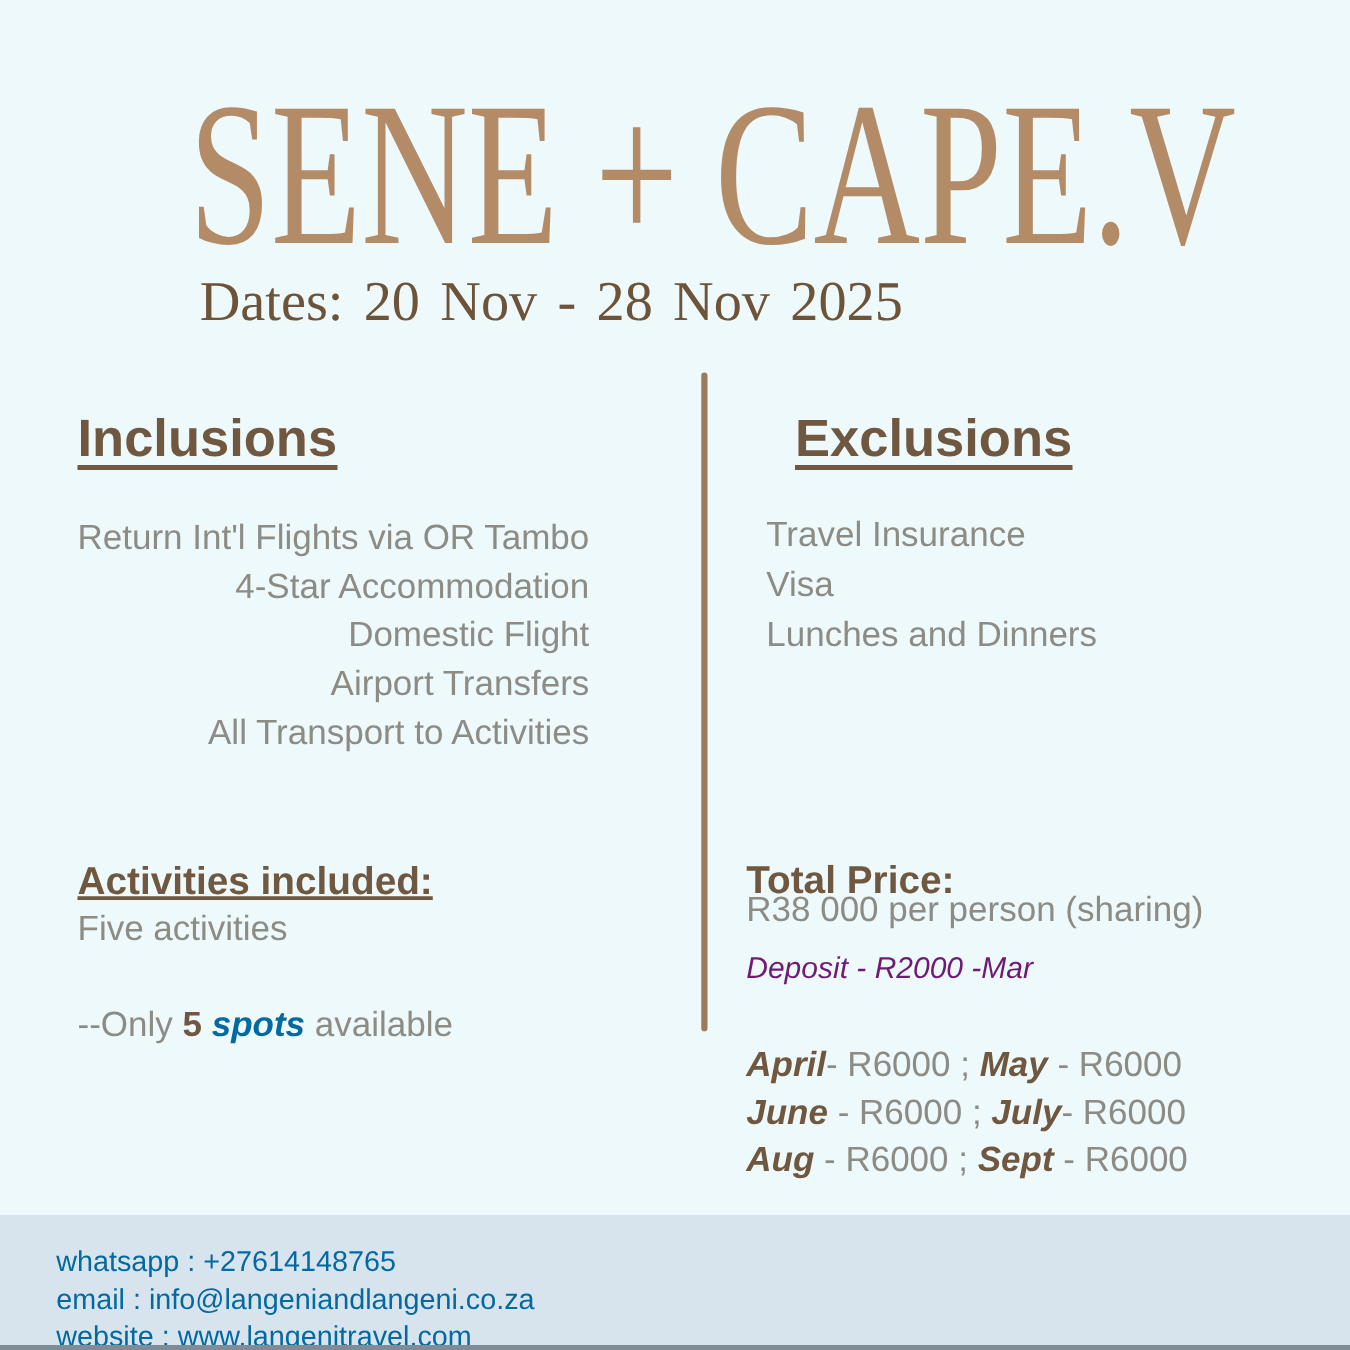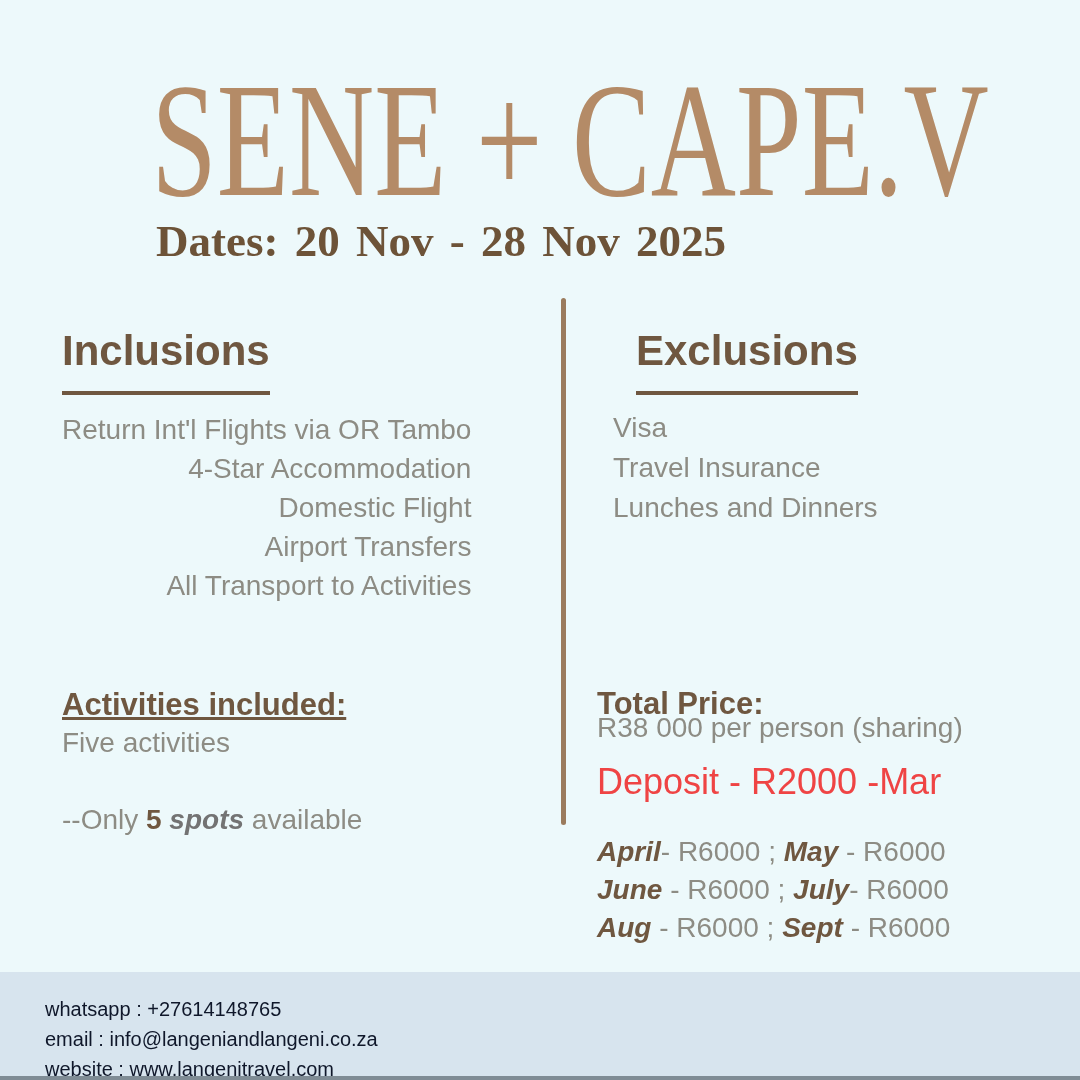--- a/index.html
+++ b/index.html
@@ -25,40 +25,39 @@
   }
   .dates {
     position:absolute;
     top:215px; left:0; width:882px;
     text-align:center;
     font-family:"Liberation Serif", serif;
     font-size:45px;
     color:#6d5338;
     word-spacing:5px;
     white-space:nowrap;
-    font-weight:bold;
   }
   .divider {
     position:absolute;
     left:561px; top:298px;
     width:5px; height:527px;
     background:#9b7b5d;
     border-radius:3px;
   }
   .section-heading {
     position:absolute;
     font-size:42px;
     font-weight:bold;
     color:#6f5740;
     line-height:1;
   }
   .section-heading .u {
     display:inline-block;
     border-bottom:4px solid #6f5740;
-    padding-bottom:19px;
+    padding-bottom:0;
   }
   .body-list { position:absolute; }
   .body-list .li {
     font-size:28px;
     line-height:39px;
     color:#8d8c84;
     white-space:nowrap;
   }
   .excl-list .li { line-height:40px; }
   .subhead {
@@ -69,51 +68,52 @@
     white-space:nowrap;
   }
   .plain-line {
     position:absolute;
     font-size:28px;
     color:#8d8c84;
     white-space:nowrap;
   }
   .italic-line {
     position:absolute;
-    font-size:36px;
-    color:#ef4444;
+    font-size:24px;
+    font-style:italic;
+    color:#701a75;
     white-space:nowrap;
   }
   .spots-line {
     position:absolute;
     font-size:28px;
     color:#8d8c84;
     white-space:nowrap;
   }
   .spots-line .b  { font-weight:bold; color:#6f5740; }
-  .spots-line .bi { font-weight:bold; font-style:italic; color:#737373; }
+  .spots-line .bi { font-weight:bold; font-style:italic; color:#0369a1; }
   .installments {
     position:absolute;
     font-size:28px;
     line-height:38px;
     color:#8d8c84;
     white-space:nowrap;
   }
   .installments .month { font-weight:bold; color:#6f5740;font-style:italic; }
   .footer {
     position:absolute;
     left:0; top:972px;
     width:1080px; height:108px;
     background:#d7e4ee;
     padding:22px 0 0 45px;
   }
   .footer .contact-line {
-    font-size:20px;
+    font-size:23px;
     line-height:30px;
-    color:#0f172a;
+    color:#0369a1;
     white-space:nowrap;
   }
   .bottom-edge {
     position:absolute;
     left:0; bottom:0;
     width:1080px; height:4px;
     background:#7f8c95;
   }
 </style>
 </head>
@@ -143,22 +143,22 @@
 
 <div class="spots-line" style="left:62px; top:804px;">
   <span>--Only </span><span class="b">5 </span><span class="bi">spots</span><span> available</span>
 </div>
 
 <div class="section-heading" style="left:636px; top:330px;">
   <span class="u">Exclusions</span>
 </div>
 
 <div class="body-list excl-list" style="left:613px; top:408px;">
+  <div class="li">Travel Insurance</div>
   <div class="li">Visa</div>
-  <div class="li">Travel Insurance</div>
   <div class="li">Lunches and Dinners</div>
 </div>
 
 <div class="subhead" style="left:597px; top:686px;">Total Price:</div>
 
 <div class="plain-line" style="left:597px; top:712px;">R38 000 per person (sharing)</div>
 
 <div class="italic-line" style="left:597px; top:761px;">Deposit - R2000 -Mar</div>
 
 <div class="installments" style="left:597px; top:833px;">

